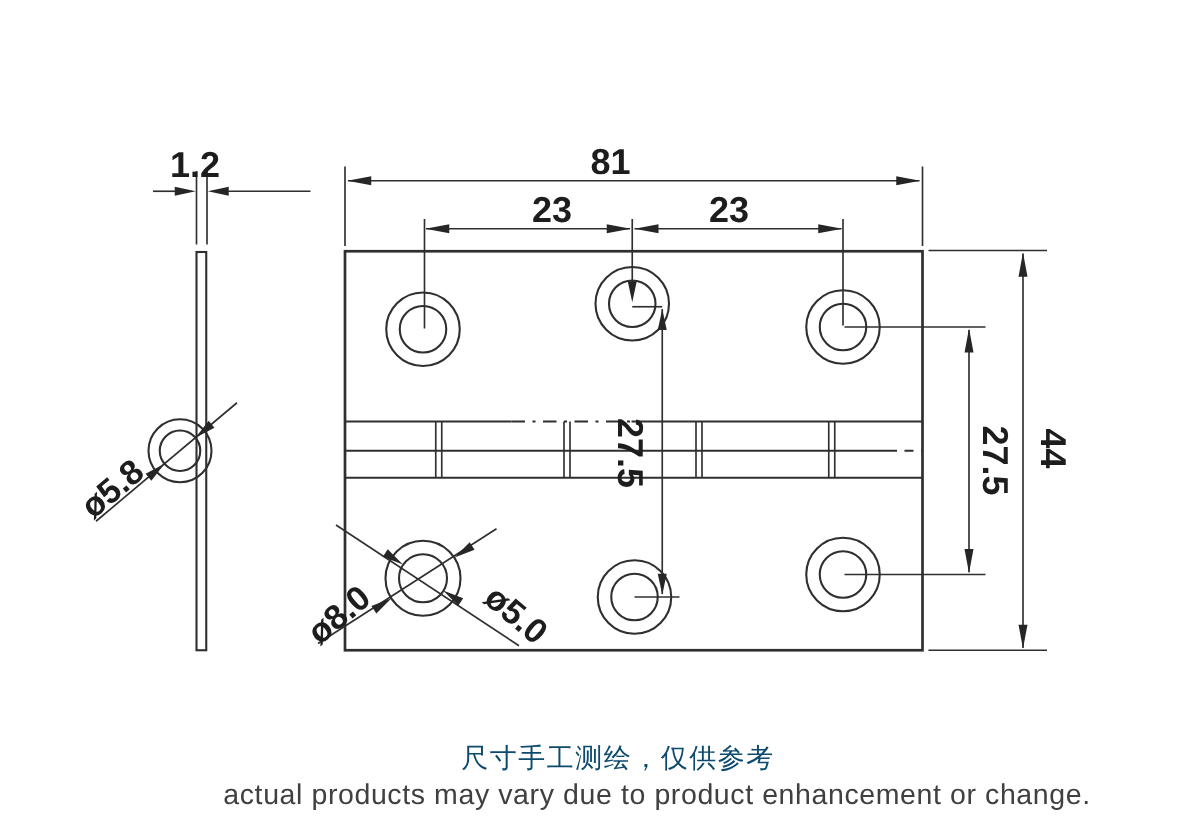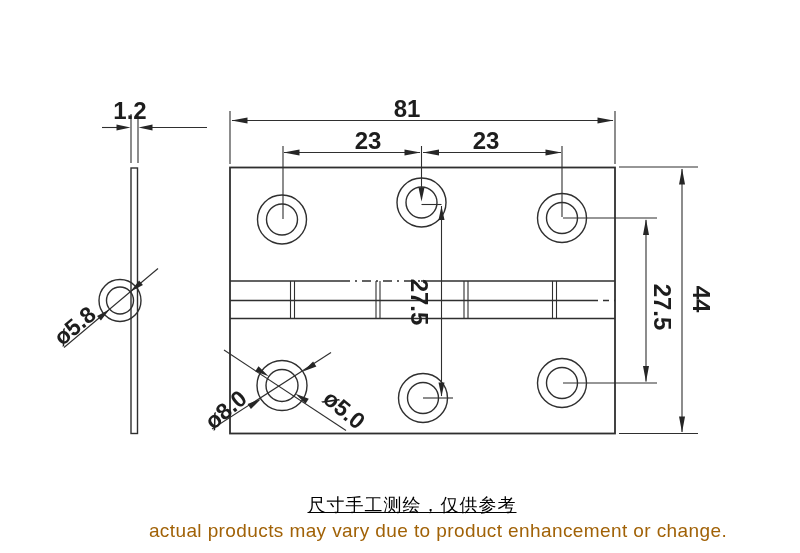--- a/index.html
+++ b/index.html
@@ -25,22 +25,22 @@
   .lbl.dia { font-size: 23px; }
   .lbl.r90    { transform: translate(-50%, -50%) rotate(90deg); }
   .lbl.rneg40 { transform: translate(-50%, -50%) rotate(-40deg); }
   .lbl.r40    { transform: translate(-50%, -50%) rotate(40deg); }
   .footer-line {
     position: absolute;
     transform: translate(-50%, -50%);
     white-space: nowrap;
     font-family: "Liberation Sans", sans-serif;
   }
-  .footer-cn { font-size: 18px; color: #000000; letter-spacing: 1px; text-decoration: underline; }
-  .footer-en { font-size: 19px; color: #a16207; letter-spacing: 0.4px; }
+  .footer-cn { font-size: 18px; color: #0c4a6e; letter-spacing: 1px; }
+  .footer-en { font-size: 19px; color: #404040; letter-spacing: 0.4px; }
 </style>
 </head>
 <body>
 
 <div class="stage">
 
   <svg width="800" height="553" viewBox="0 0 800 553">
 
     <g stroke="#2f2f2f" fill="none">
       <rect x="230" y="167.5" width="385" height="266" stroke-width="1.8" fill="#ffffff"></rect>

